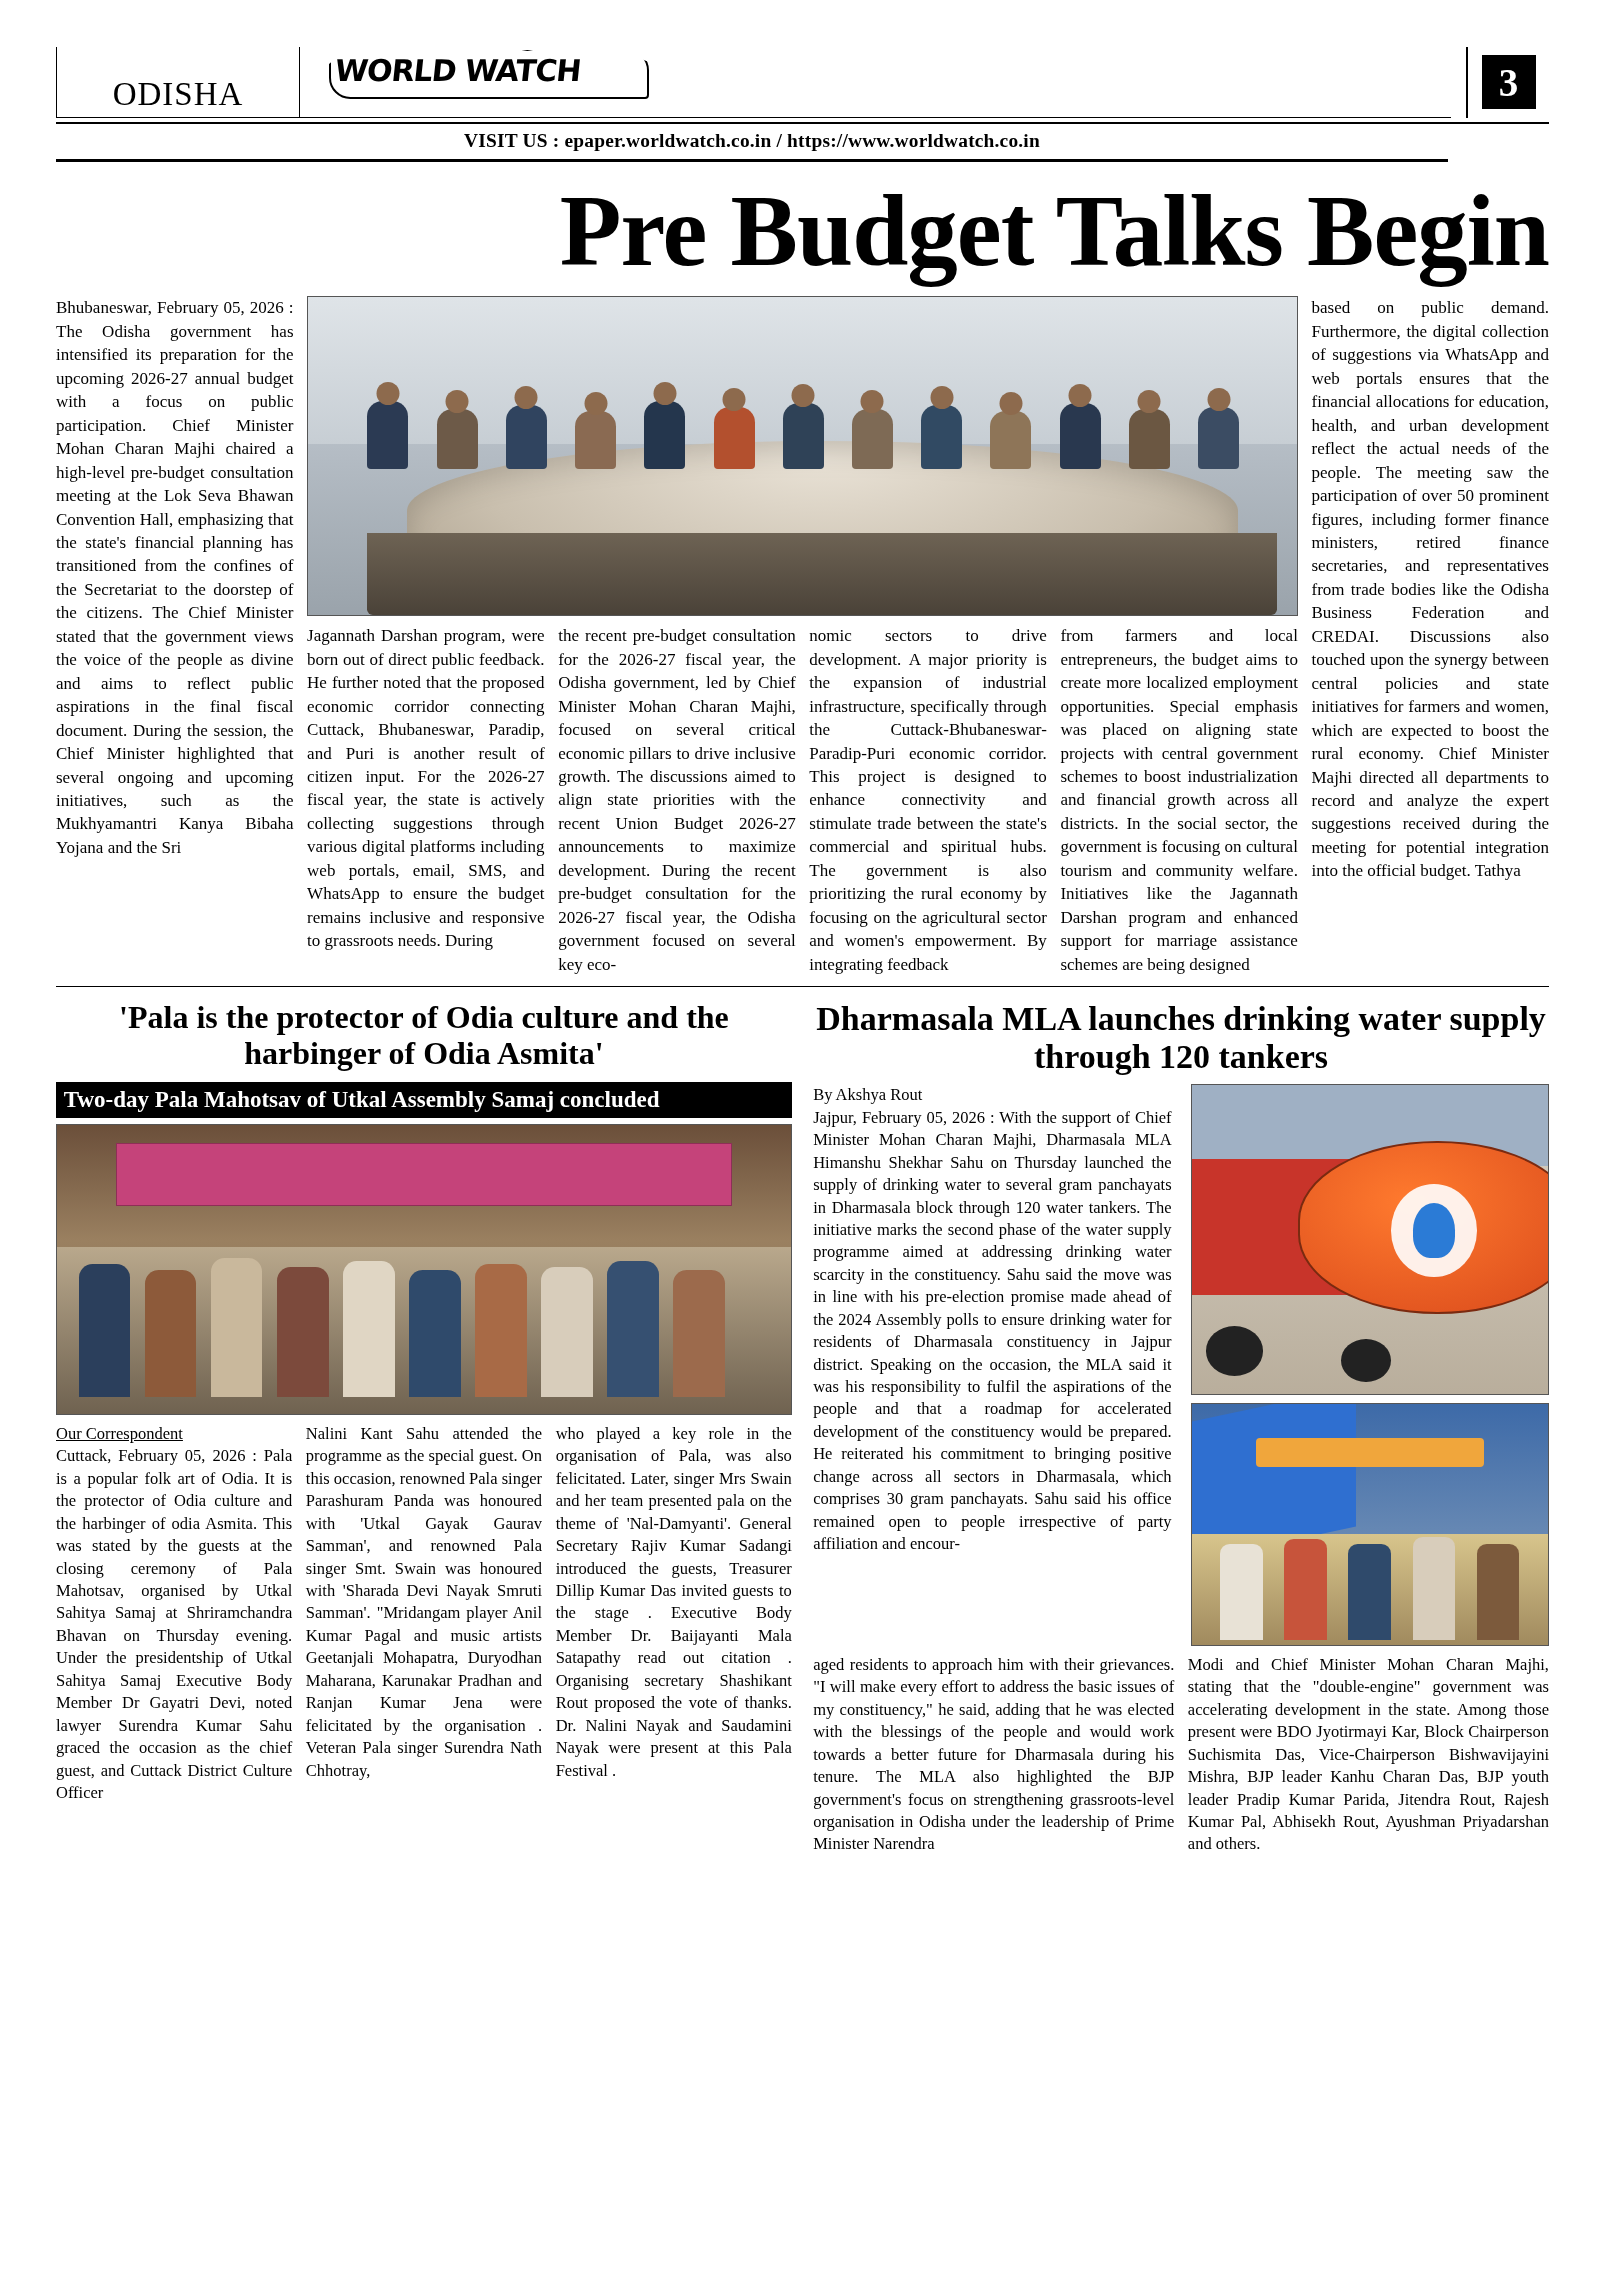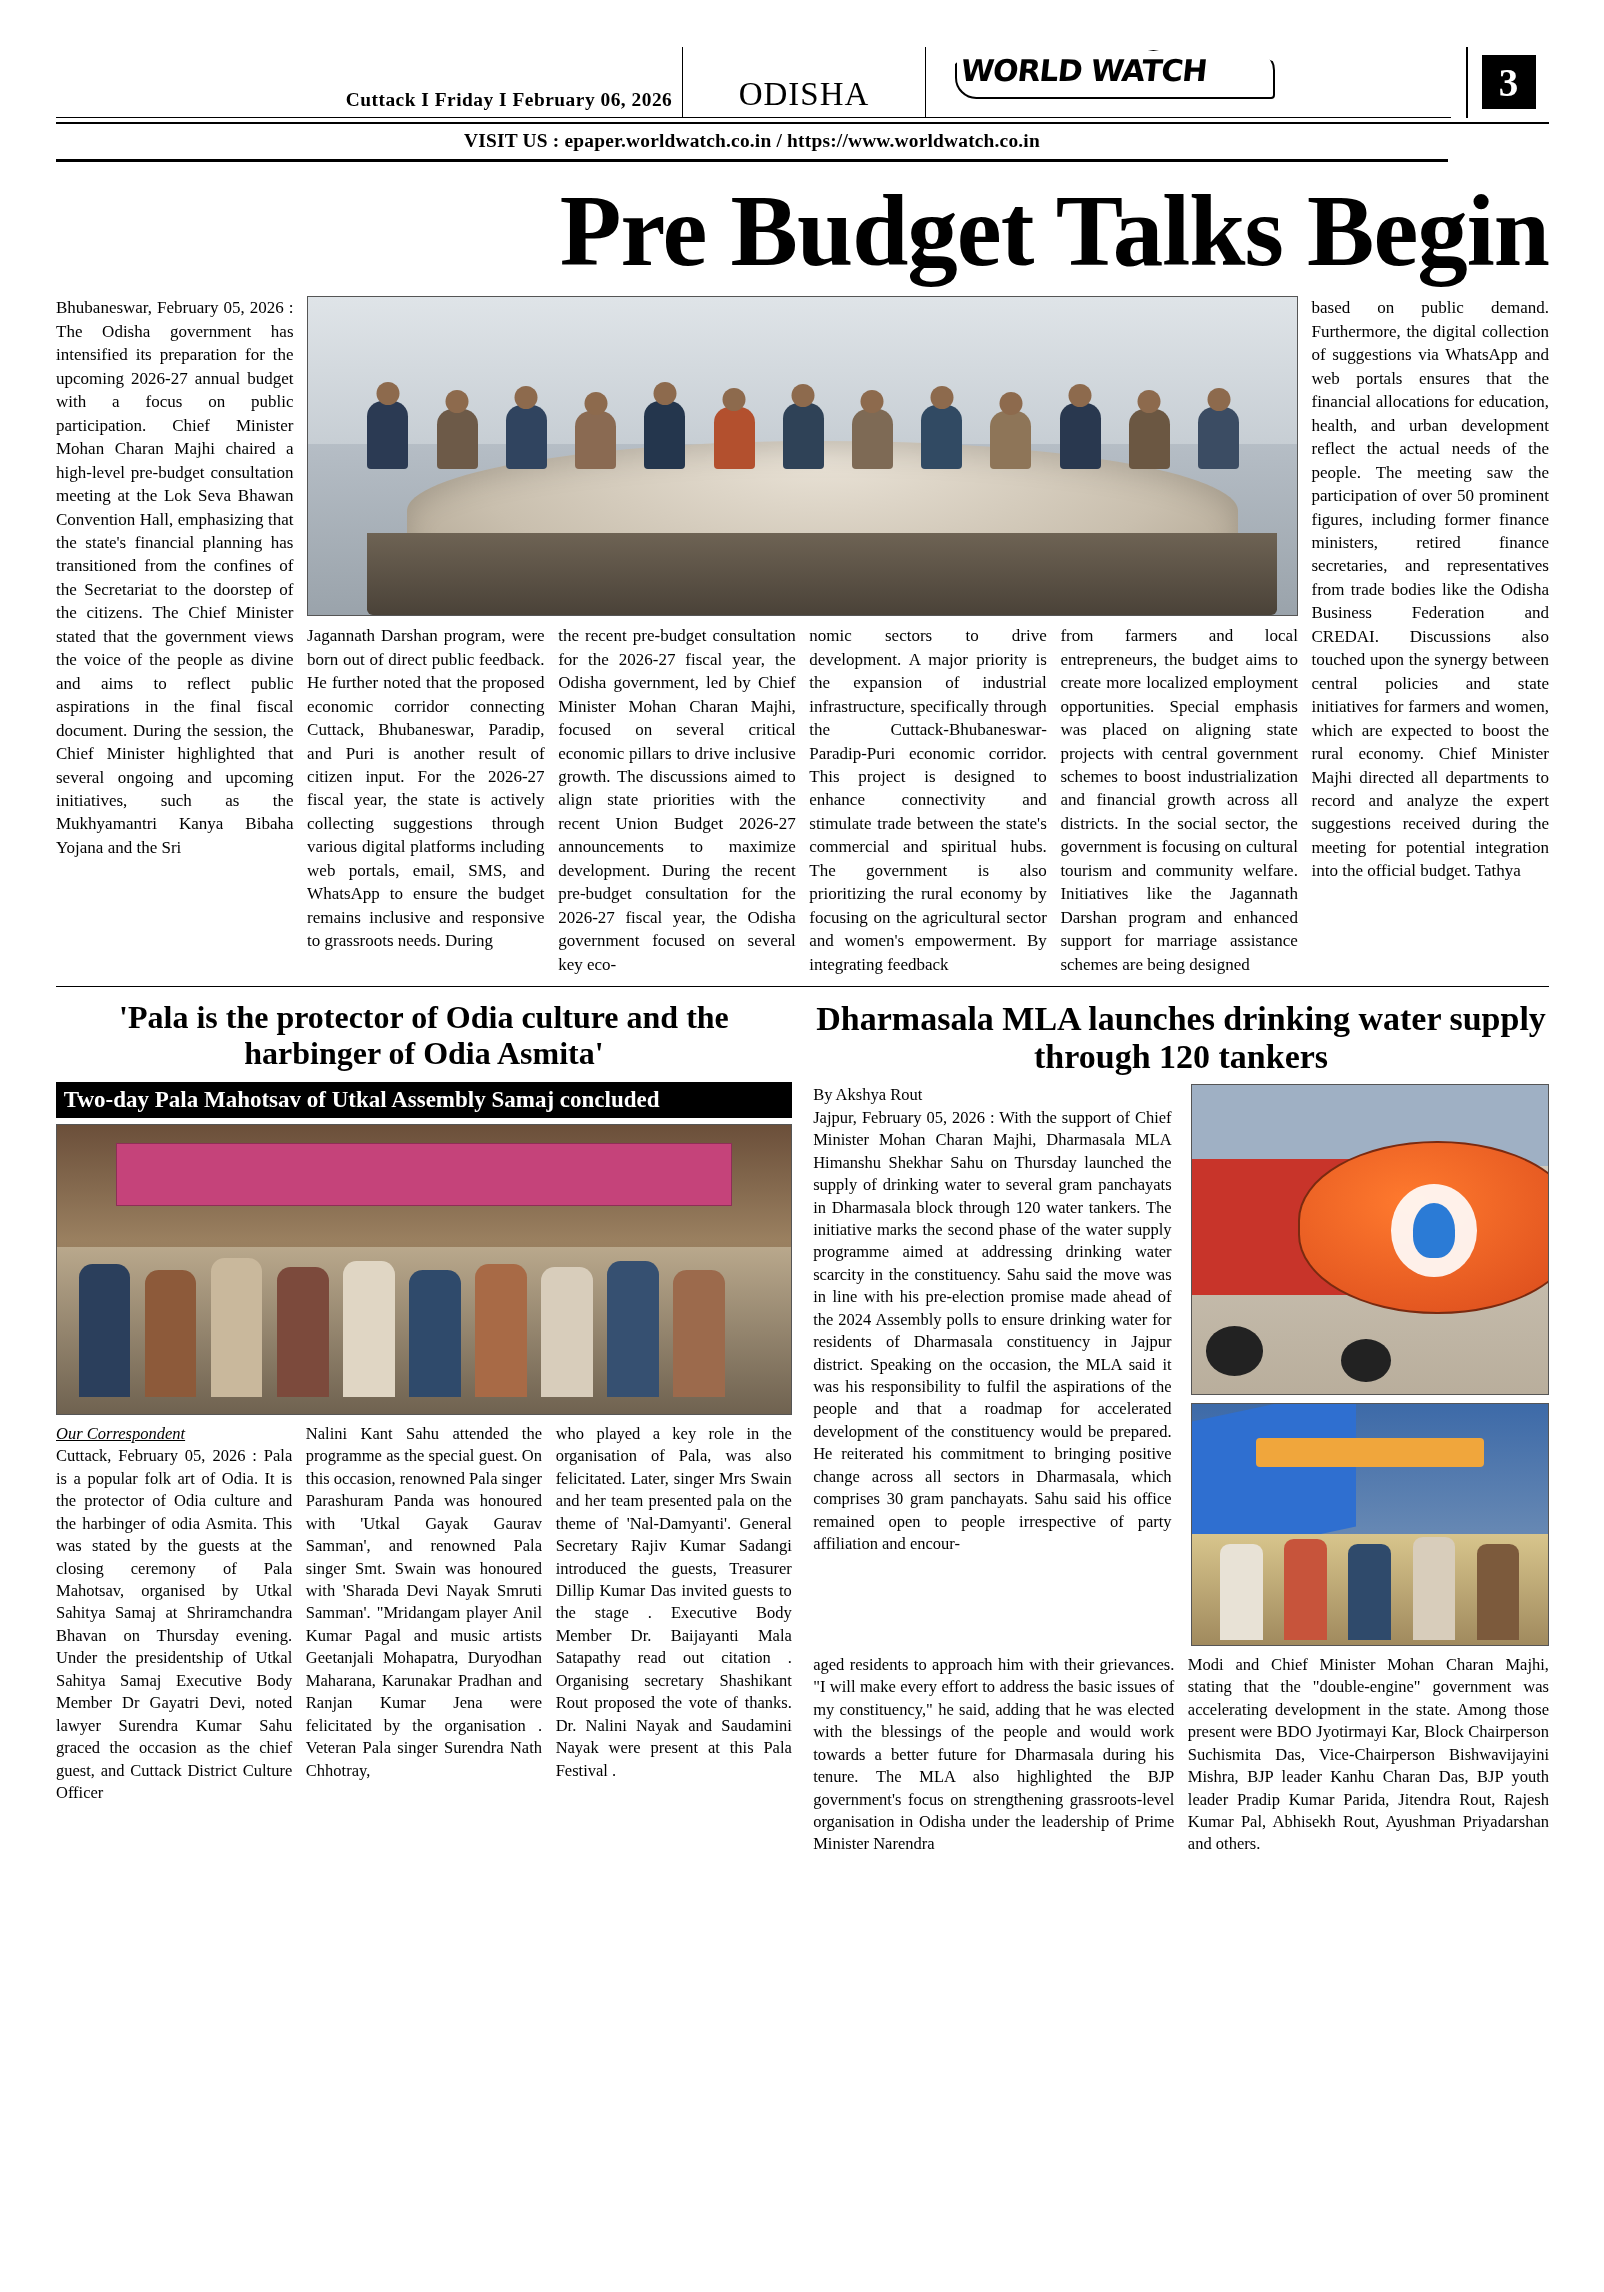--- a/index.html
+++ b/index.html
@@ -173,38 +173,35 @@
     font-weight: bold; font-size: 23px;
     padding: 4.9px 7.8px 5.8px 7.8px;
     margin-top: 9.7px;
     font-family: "Liberation Serif", serif;
   }
   .pala-photo {
     height: 291px; border: 1px solid #555; margin-top: 5.8px; position: relative; overflow: hidden;
     background: linear-gradient(#b9a88c, #8d7c62);
   }
   .pala-grid { display: grid; grid-template-columns: repeat(3, 1fr); column-gap: 13.6px; margin-top: 7.8px; }
-  .byline-u { text-decoration: underline; font-style: italic; }
+  .byline-u { text-decoration: underline; }
   .small-col { font-size: 16.5px; line-height: 1.36; text-align: justify; }
 
   .right-grid { display: grid; grid-template-columns: 1fr 1fr; column-gap: 19px; margin-top: 7.8px; }
   .tanker-photo { height: 311px; border: 1px solid #555; position: relative; overflow: hidden; background:#caa37d; }
   .rally-photo { height: 243px; border: 1px solid #555; margin-top: 7.8px; position: relative; overflow: hidden; background:#33506e; }
   .right-bottom { display: grid; grid-template-columns: 1fr 1fr; column-gap: 13.6px; margin-top: 7.8px; }
   .hr-thin { border: 0; border-top: 1px solid #000; margin: 9.7px 0; }
 </style>
 </head>
 <body>
 
 <div class="page">
 
   <div class="masthead">
-    <div class="mast-left">
-      <div class="mast-dateline">Cuttack I Friday   I February 06,  2026</div>
-    </div>
     <div class="mast-center">
       <div class="mast-odisha">ODISHA</div>
     </div>
     <div class="mast-logo-wrap">
       <div class="logo-box">
         <div class="logo-ribbon"></div>
         <div class="logo-top">WORLD WATCH</div>
       </div>
     </div>
     <div class="mast-pagebox">

